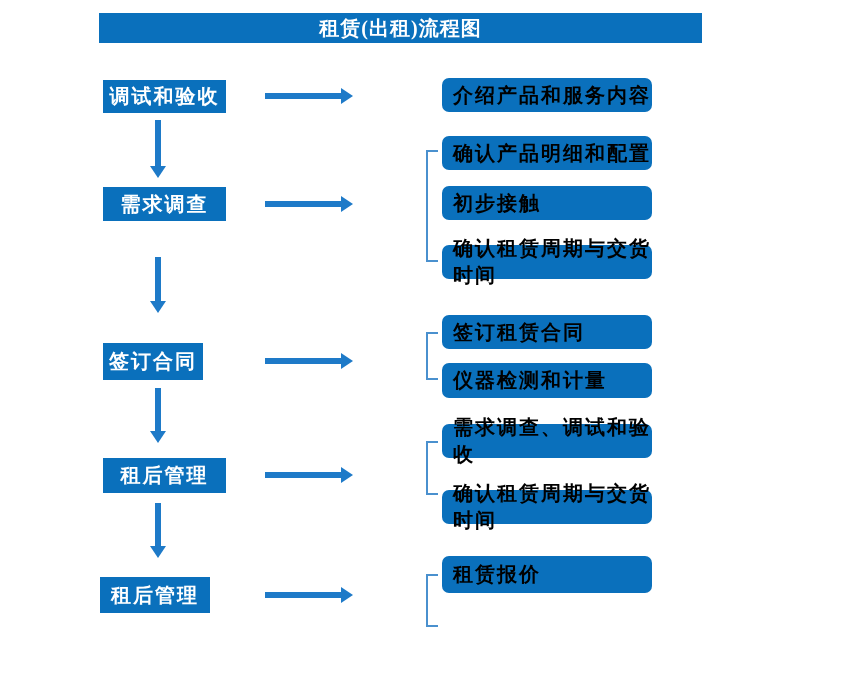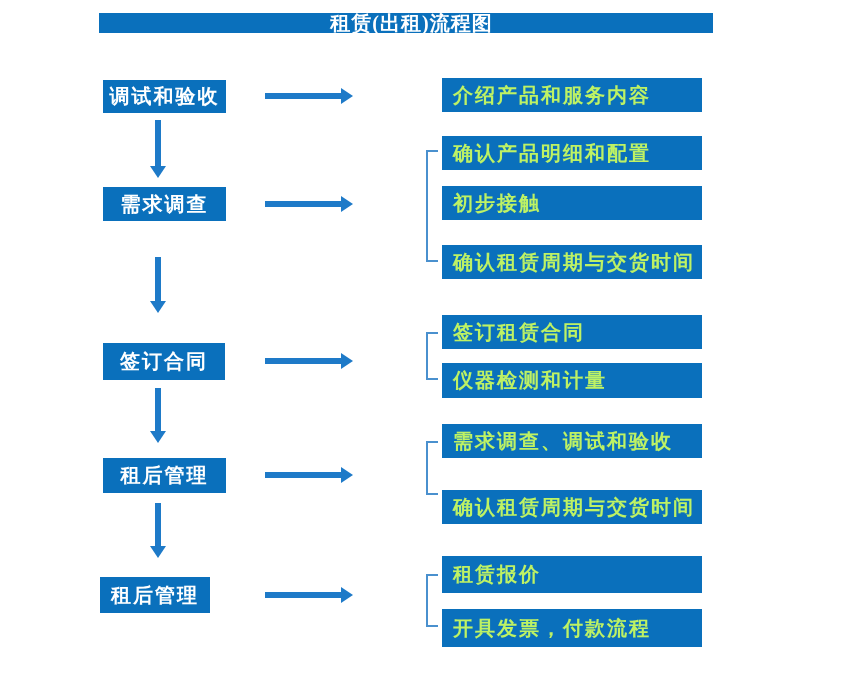--- a/index.html
+++ b/index.html
@@ -4,37 +4,37 @@
 <style>
   html,body{margin:0;padding:0;background:#ffffff;}
   .canvas{
     position:relative;
     width:844px;height:688px;
     background:#ffffff;
     font-family:"Liberation Serif","DejaVu Serif",serif;
     overflow:hidden;
   }
   .title-bar{
-    position:absolute;left:99px;top:13px;width:603px;height:20px;
+    position:absolute;left:99px;top:13px;width:603px;height:30px;
     background:var(--blue,#0a70bc);
     color:#fff;font-weight:bold;font-size:20px;letter-spacing:1px;
-    display:flex;align-items:center;justify-content:center;padding-left:11px;
+    display:flex;align-items:center;justify-content:center;
   }
   .lbox{
     position:absolute;
     background:var(--blue,#0a70bc);
     color:#fff;font-weight:bold;font-size:20px;letter-spacing:2px;
     display:flex;align-items:center;justify-content:center;
   }
   .rbox{
-    position:absolute;left:442px;width:260px;
+    position:absolute;left:442px;width:210px;
     background:var(--blue,#0a70bc);
-    color:#bef264;font-weight:bold;font-size:20px;letter-spacing:2px;
+    color:#000000;font-weight:bold;font-size:20px;letter-spacing:2px;
     display:flex;align-items:center;justify-content:flex-start;
-    padding-left:11px;box-sizing:border-box;
+    padding-left:11px;box-sizing:border-box;border-radius:7px;
   }
   
   .varrow{position:absolute;left:150px;width:16px;}
   .varrow .shaft{width:6px;margin:0 auto;background:var(--arrow,#1e7ac8);}
   .varrow .head{
     width:0;height:0;margin:0 auto;
     border-left:8px solid transparent;border-right:8px solid transparent;
     border-top:12px solid var(--arrow,#1e7ac8);
   }
   
@@ -58,21 +58,21 @@
 <body>
 
 <div class="canvas">
 
   <div class="title-bar">
     <span>租赁(出租)流程图</span>
   </div>
 
   <div class="lbox" style="left:103px;top:80px;width:123px;height:33px">调试和验收</div>
   <div class="lbox" style="left:103px;top:187px;width:123px;height:34px">需求调查</div>
-  <div class="lbox" style="left:103px;top:343px;width:122px;height:37px">签订合同</div>
+  <div class="lbox" style="left:103px;top:343px;width:100px;height:37px">签订合同</div>
   <div class="lbox" style="left:103px;top:458px;width:123px;height:35px">租后管理</div>
   <div class="lbox" style="left:100px;top:577px;width:110px;height:36px">租后管理</div>
 
   <div class="varrow" style="top:120px">
     <div class="shaft" style="height:46px"></div>
     <div class="head"></div>
   </div>
   <div class="varrow" style="top:257px">
     <div class="shaft" style="height:44px"></div>
     <div class="head"></div>
@@ -114,15 +114,14 @@
 
   <div class="rbox" style="top:78px;height:34px">介绍产品和服务内容</div>
   <div class="rbox" style="top:136px;height:34px">确认产品明细和配置</div>
   <div class="rbox" style="top:186px;height:34px">初步接触</div>
   <div class="rbox" style="top:245px;height:34px">确认租赁周期与交货时间</div>
   <div class="rbox" style="top:315px;height:34px">签订租赁合同</div>
   <div class="rbox" style="top:363px;height:35px">仪器检测和计量</div>
   <div class="rbox" style="top:424px;height:34px">需求调查、调试和验收</div>
   <div class="rbox" style="top:490px;height:34px">确认租赁周期与交货时间</div>
   <div class="rbox" style="top:556px;height:37px">租赁报价</div>
-  <div class="rbox" style="top:609px;height:38px">开具发票，付款流程</div>
 
 </div>
 
 </body></html>

